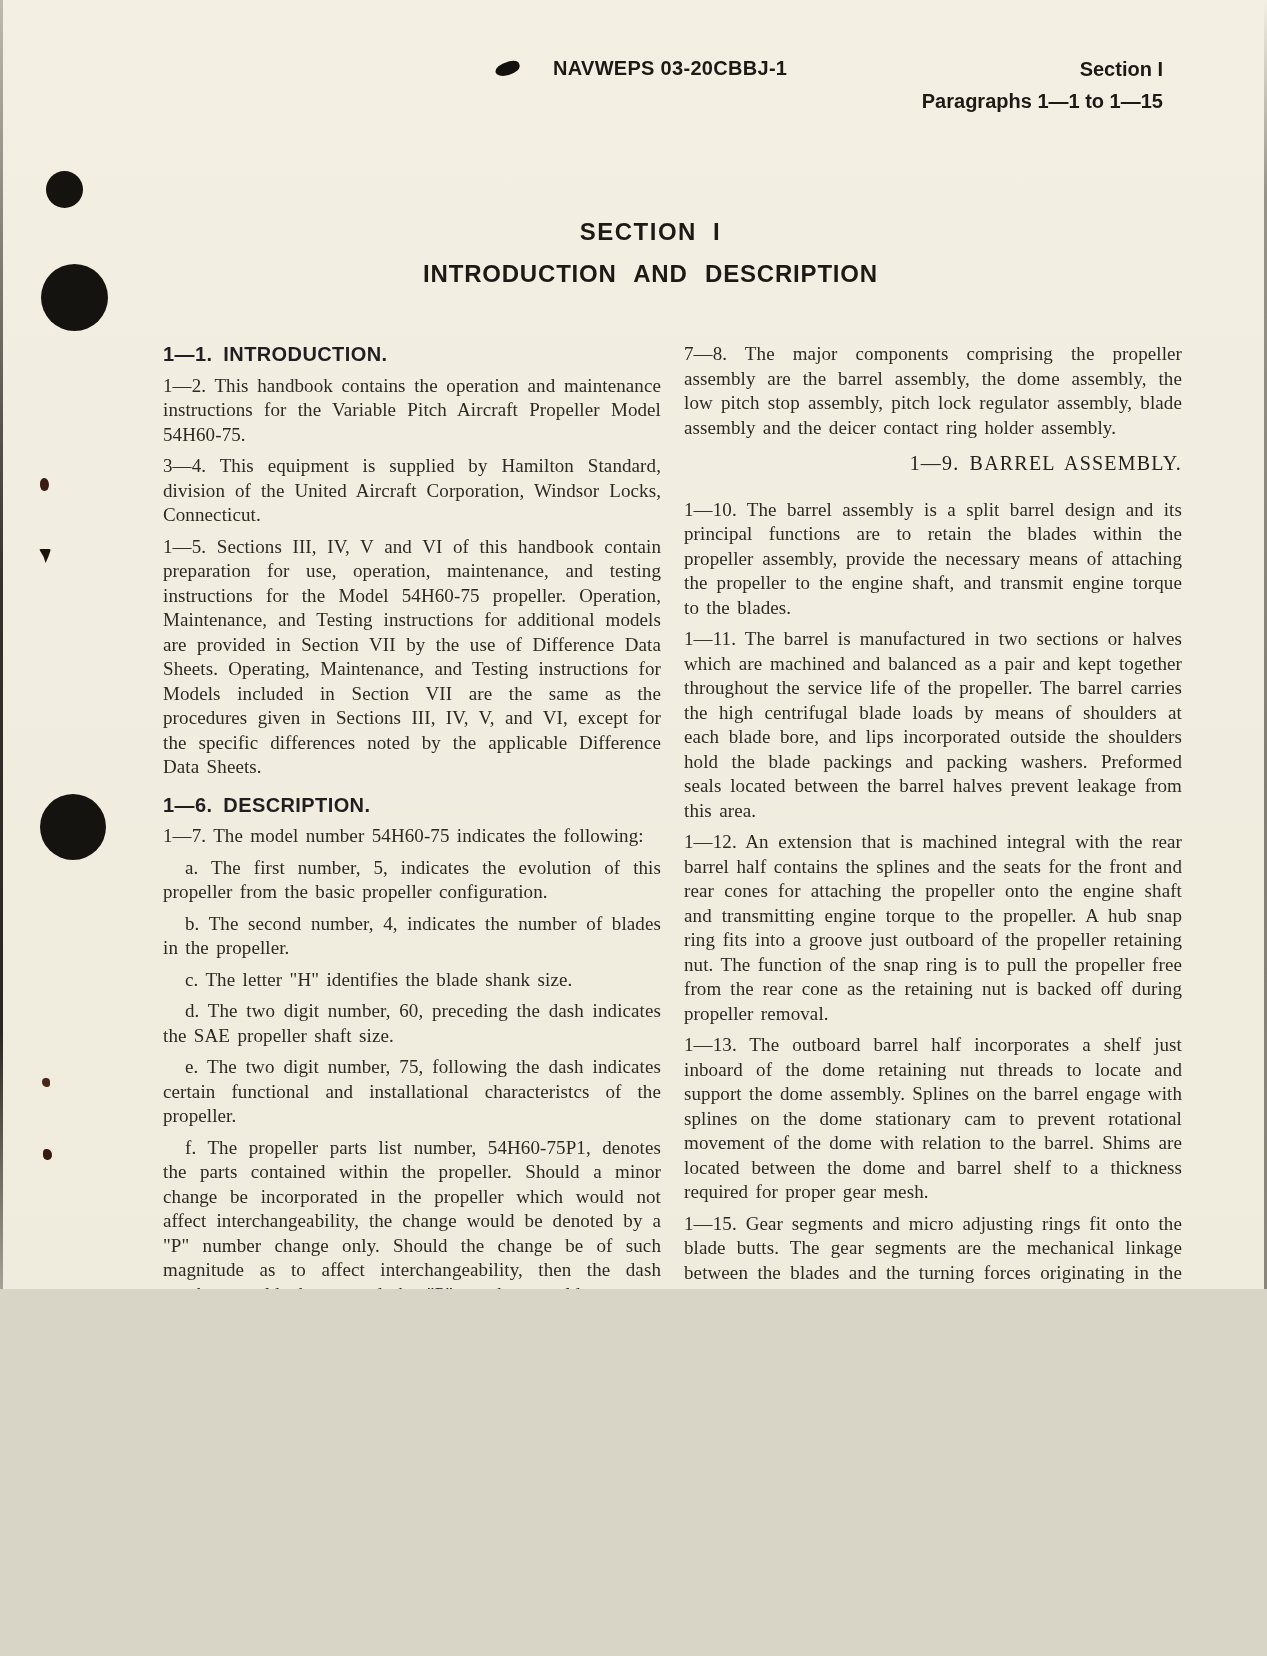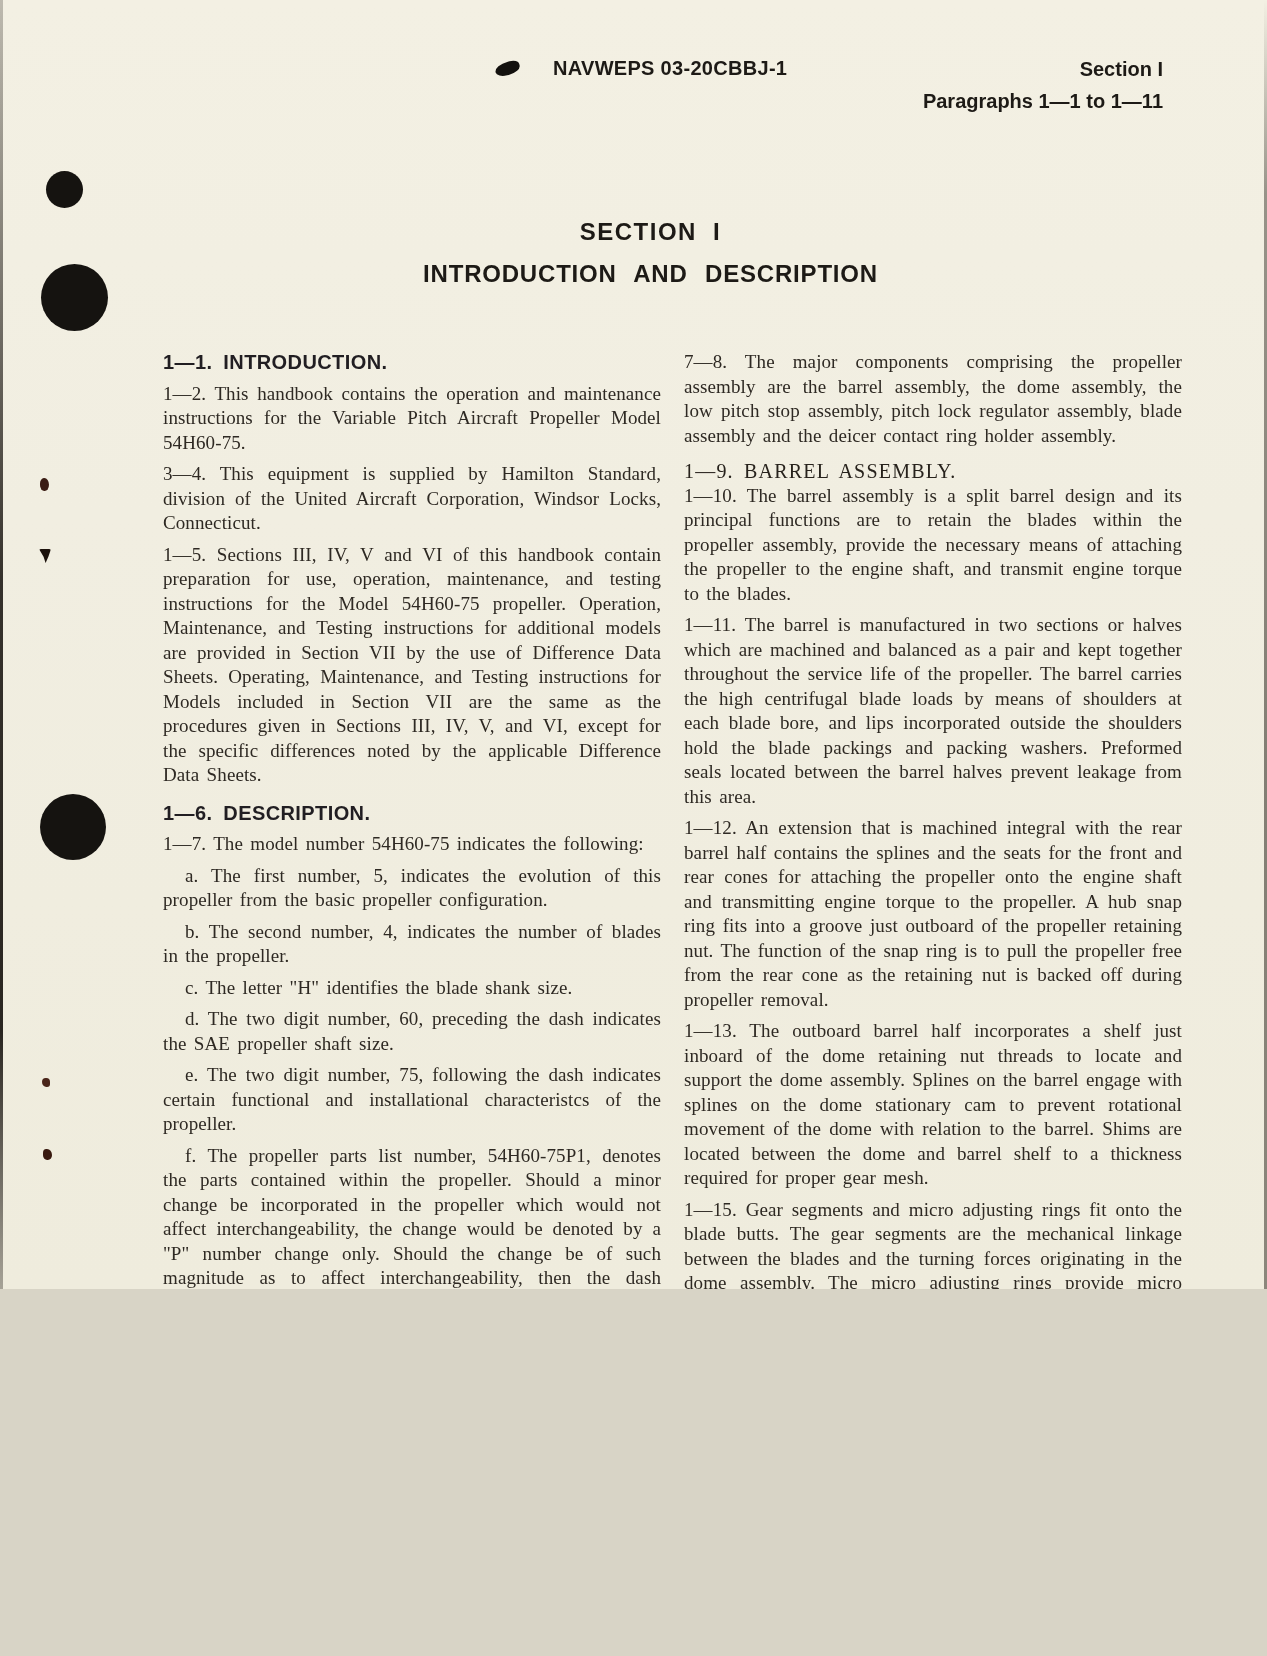--- a/index.html
+++ b/index.html
@@ -47,23 +47,23 @@
   .columns{position:absolute;left:163px;top:338px;width:1019px;display:flex;gap:23px;}
   .col{width:498px;}
   .block{margin:0 0 7px 0;font-size:19px;line-height:24.5px;
     text-align:justify;word-spacing:2.5px;letter-spacing:.1px;}
   .block:last-child{margin-bottom:0;}
   .para{}
   .sub{text-indent:22px;}
   .heading-sans{font-family:"Liberation Sans","DejaVu Sans",sans-serif;font-weight:bold;
     font-size:20px;letter-spacing:.4px;word-spacing:5px;text-align:left;
     margin:13px 0 7px 0;color:#211e22;}
-  .heading-serif{font-size:20px;letter-spacing:1.2px;word-spacing:4px;text-align:left;
-    margin:11px 0 0 0;color:#27221c;}
-  .col .block:first-child{margin-top:12px;}
+  .heading-serif{font-size:20px;letter-spacing:1.2px;word-spacing:4px;text-align:right;
+    margin:11px 0 22px 0;color:#27221c;}
+  .col .block:first-child{margin-top:4px;}
   .heading-sans:first-child,.para:first-child{margin-top:0;}
   
   .page-num{position:absolute;left:1141px;top:1486px;
     font-family:"Liberation Sans","DejaVu Sans",sans-serif;font-weight:bold;
     font-size:22px;color:#1d1a16;}
 </style>
 </head>
 <body>
 
 <div class="page">
@@ -77,21 +77,21 @@
   <div class="hole h5"></div>
   <div class="hole h6"></div>
   <div class="hole h7"></div>
   <div class="hole h8"></div>
   <div class="hole h9"></div>
   <div class="ink-blob"></div>
 
   <div class="hdr-doc">NAVWEPS 03-20CBBJ-1</div>
   <div class="hdr-right">
     <div>Section I</div>
-    <div>Paragraphs 1—1 to 1—11</div>
+    <div>Paragraphs 1—1 to 1—15</div>
   </div>
 
   <div class="title-block">
     <div class="title-line1">SECTION I</div>
     <div class="title-line2">INTRODUCTION AND DESCRIPTION</div>
   </div>
 
   <main class="columns">
     <div class="col">
         <p class="block heading-sans">1—1. INTRODUCTION.</p>

